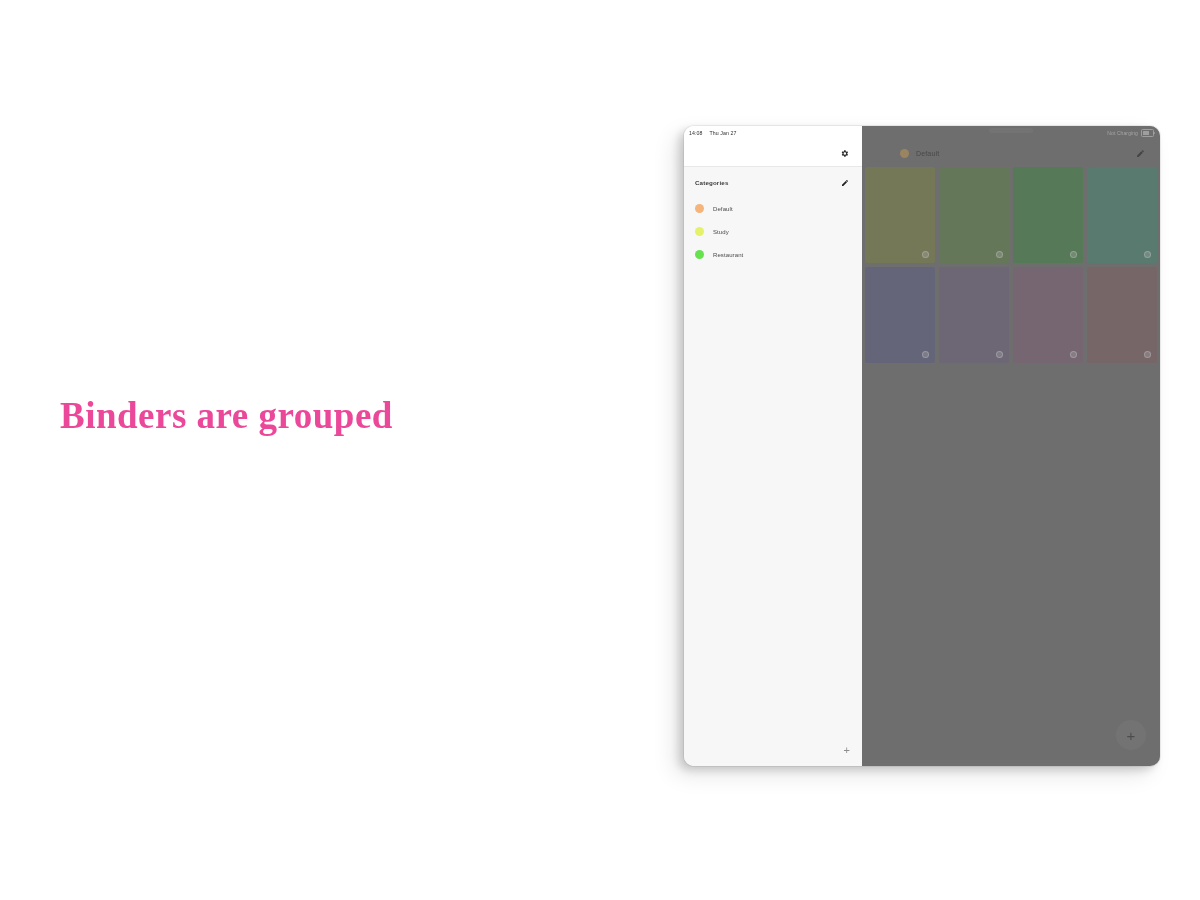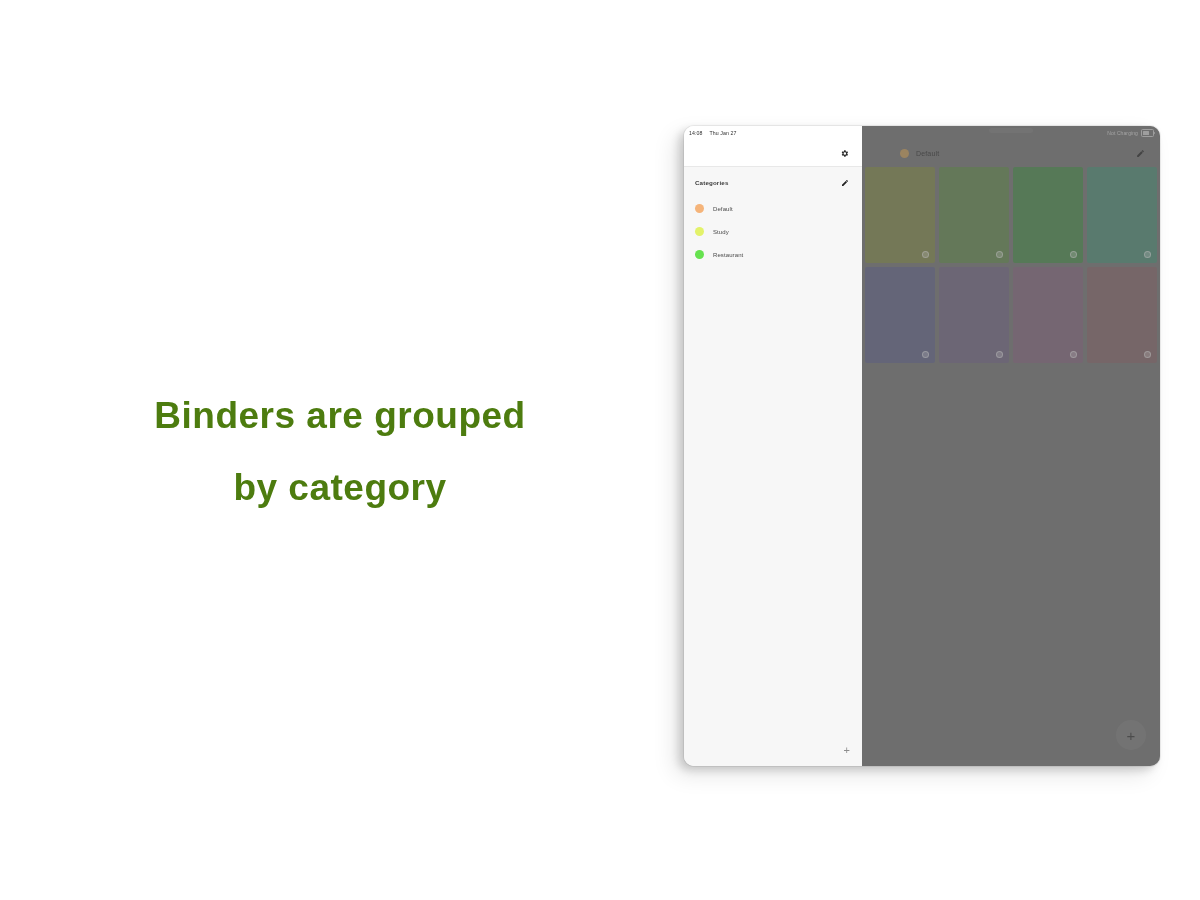--- a/index.html
+++ b/index.html
@@ -15,25 +15,24 @@
     font-family: "Liberation Sans", sans-serif;
     position: relative;
   }
 
   
   .caption {
     position: absolute;
     left: 60px;
     top: 380px;
     width: 560px;
-    text-align: center;
-    font-family: Liberation Sans, sans-serif;
+    font-family: Liberation Serif, serif;
     font-size: 37px;
     font-weight: 700;
-    color: #4d7c0f;
+    color: #ec4899;
     letter-spacing: 0.5px;
     line-height: 1.95;
     user-select: none;
   }
   .caption .line { display: block; white-space: pre; }
 
   
   .device {
     position: absolute;
     left: 684px;
@@ -266,21 +265,20 @@
     inset: 0;
     background: rgba(110,110,110,0.50);
     pointer-events: none;
   }
 </style>
 </head>
 <body>
 
 <div class="caption">
   <span class="line">Binders are grouped</span>
-  <span class="line">by category</span>
 </div>
 
 <div class="device">
 
   <div class="sidebar">
 
     <div class="sb-statusbar">
       <span class="sb-clock">14:08</span>
       <span class="sb-date">Thu Jan 27</span>
     </div>

